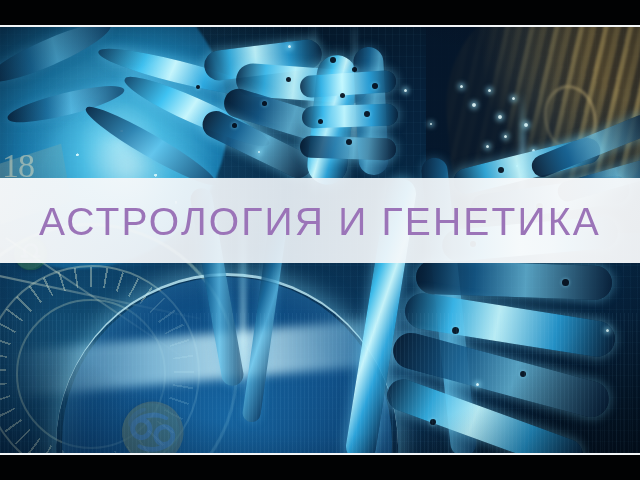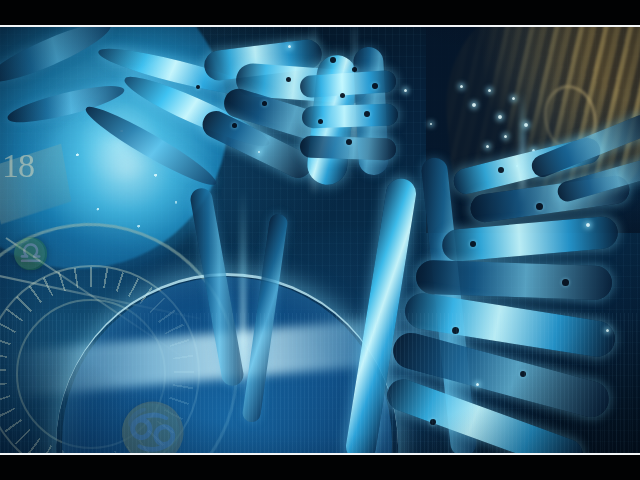--- a/index.html
+++ b/index.html
@@ -491,14 +491,17 @@
 
     <div class="grid-tex dense"></div>
     <div class="vignette"></div>
   </div>
 
   <div class="letterbox top"></div>
   <div class="hairline top"></div>
   <div class="hairline bottom"></div>
   <div class="letterbox bottom"></div>
 
+  <div id="banner">
+    <div id="banner-title">АСТРОЛОГИЯ И ГЕНЕТИКА</div>
+  </div>
 
 </div>
 
 </body></html>

